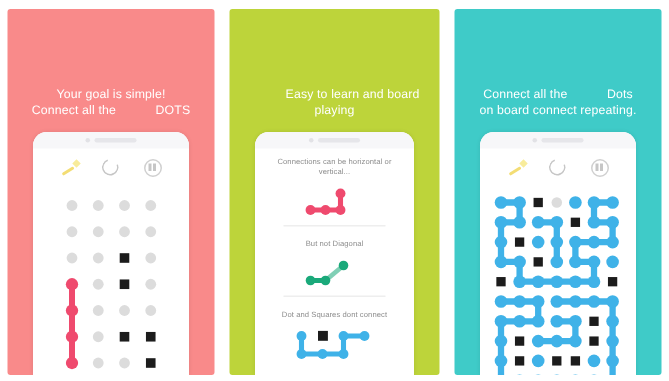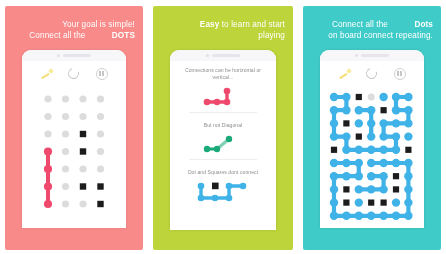--- a/index.html
+++ b/index.html
@@ -5,23 +5,23 @@
   * { box-sizing: border-box; margin:0; padding:0; }
   html,body { width:446px; height:254px; overflow:hidden; background:#ffffff;
     font-family:"Liberation Sans", sans-serif; }
   .screens { display:flex; width:446px; height:254px; background:#ffffff; }
   .panel { position:relative; height:254px; padding:6px 5px 4px 5px; background:#ffffff; }
   .p1 { width:148px; }
   .p2 { width:150px; }
   .p3 { width:148px; }
   .panel-inner { width:100%; height:100%; border-radius:2px; position:relative;
     display:flex; flex-direction:column; align-items:center; overflow:hidden; }
-  .headline { width:100%; text-align:right; color:#ffffff; font-size:8.2px;
-    line-height:11px; font-weight:400; padding:13px 8px 0 8px; letter-spacing:.1px; }
-  .headline b { font-weight:700;padding-left:24px; }
+  .headline { width:100%; text-align:center; color:#ffffff; font-size:8.2px;
+    line-height:11px; font-weight:400; padding:13px 8px 0 8px; letter-spacing:.1px;margin-top:38px; }
+  .headline b { font-weight:400;padding-left:24px; }
   
   .phone { margin-top:9px; background:#ffffff; border-radius:9px 9px 0 0;
     box-shadow:0 0 3px rgba(0,0,0,.10); position:relative; overflow:hidden; }
   .p1 .phone, .p3 .phone { width:104px; height:178px; }
   .p2 .phone { width:106px; height:180px; }
   .statusbar { height:11px; background:#f7f7f9; display:flex; align-items:center;
     justify-content:center; gap:3px; }
   .sb-dot { width:3px; height:3px; border-radius:50%; background:#e2e2e6; }
   .sb-bar { width:28px; height:2.5px; border-radius:2px; background:#e6e6ea; }
   .toolbar { height:26px; display:flex; align-items:center; justify-content:space-around;
@@ -113,21 +113,21 @@
               <rect x="75.3" y="113.8" width="6.4" height="6.4" fill="#1c1c1c"></rect>
             </svg>
         </div>
       </div>
     </div>
   </div>
 
   <div class="panel p2">
     <div class="panel-inner" id="panel2-inner" style="background: rgb(189, 212, 58);">
       <div class="headline">
-        <b>Easy</b><span> to learn and start playing</span>
+        <b>Easy</b><span> to learn and board playing</span>
       </div>
       <div class="phone">
         <div class="statusbar">
           <span class="sb-dot"></span>
           <span class="sb-bar"></span>
         </div>
         <div class="rule">
           <div class="rule-text">Connections can be horizontal or vertical...</div>
           <div class="rule-fig">
               <svg id="fig1" width="60" height="26" viewBox="0 0 60 26">

